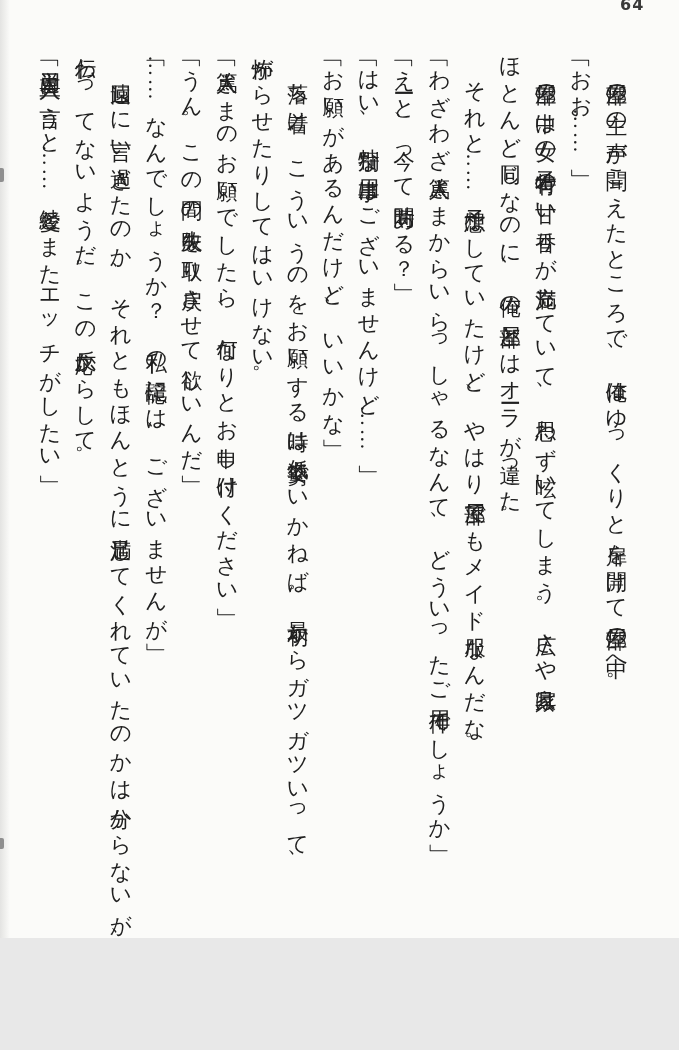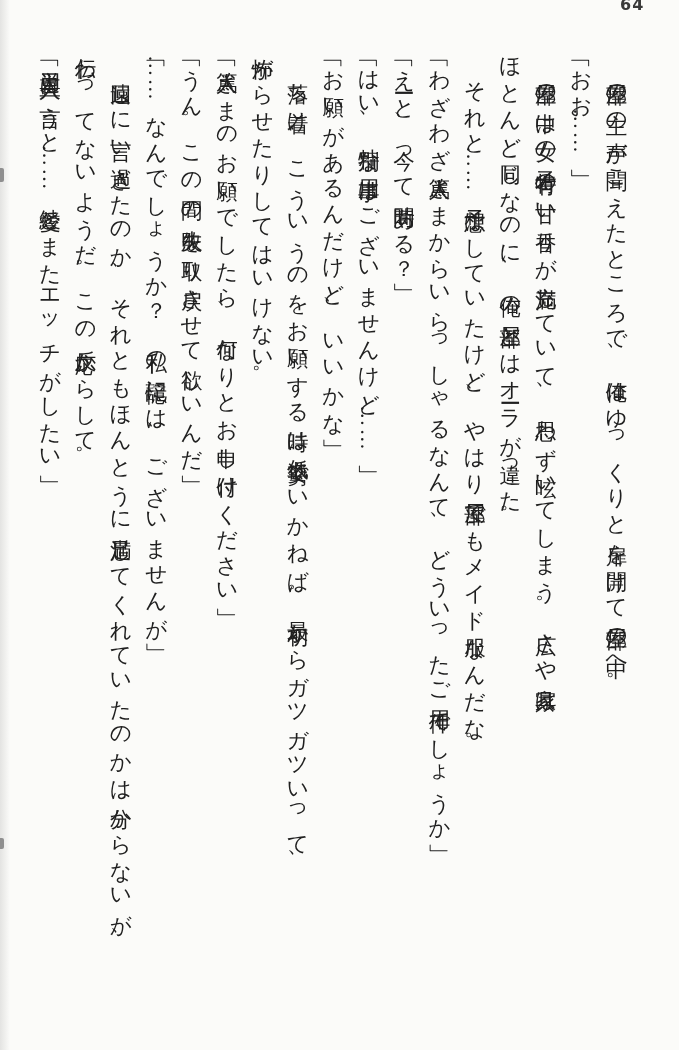--- a/index.html
+++ b/index.html
@@ -3,21 +3,21 @@
 <meta charset="utf-8">
 <style>
   html, body {
     margin: 0;
     padding: 0;
     background: #e8e8e8;
   }
   .book-page {
     position: relative;
     width: 679px;
-    height: 1050px;
+    height: 938px;
     background: #fbfbf9;
     overflow: hidden;
     font-family: "Liberation Serif", "DejaVu Serif", serif;
     text-decoration: underline;
   }
   .page-number {
     position: absolute;
     top: -5px;
     left: 620px;
     font-family: "DejaVu Sans", "Liberation Sans", sans-serif;

